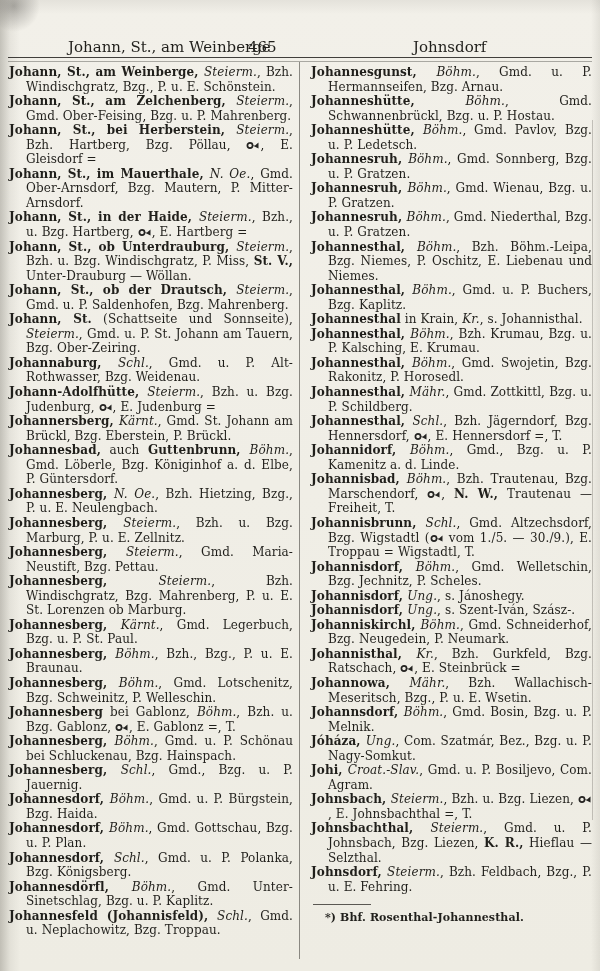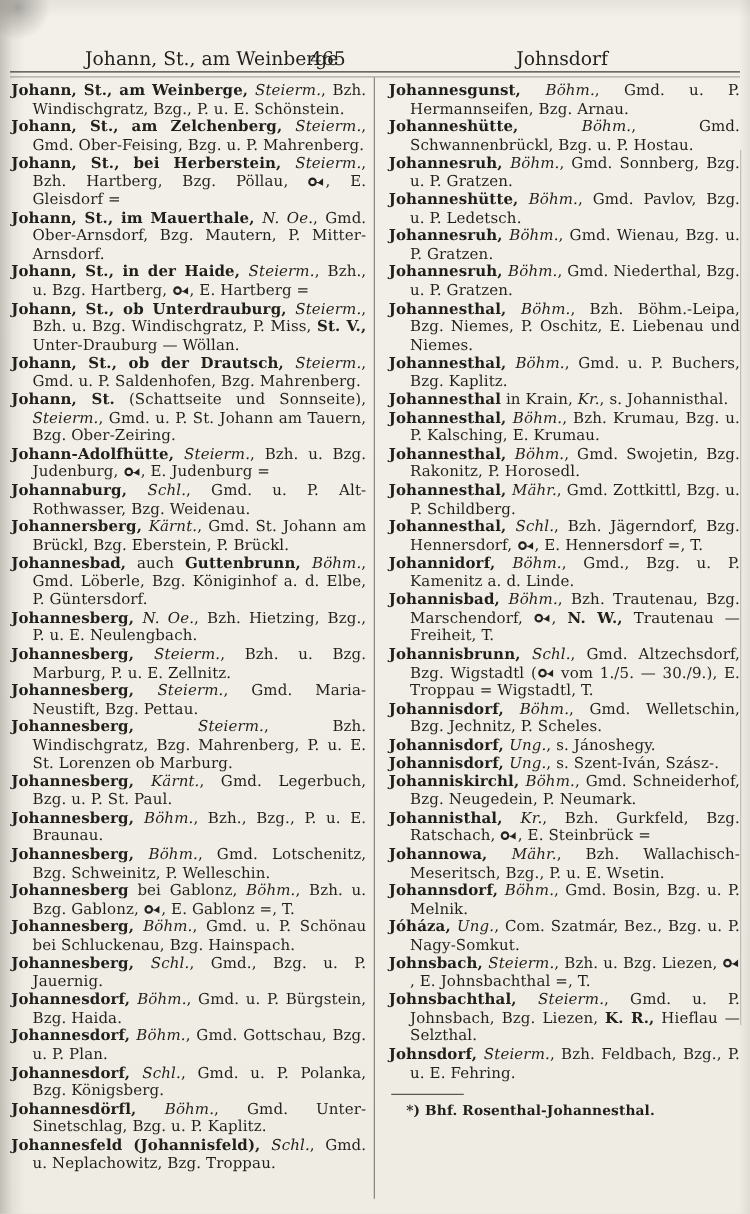--- a/index.html
+++ b/index.html
@@ -67,25 +67,25 @@
             <path d="M13 9 L18 9 L25 3 L25 15 Z" fill="#232220"></path>
           </svg></span><span>, E. Gleisdorf =</span></p>
       <p class="entry"><b>Johann, St., im Mauerthale, </b><i>N. Oe.</i><span>, Gmd. Ober-Arnsdorf, Bzg. Mautern, P. Mitter-Arnsdorf.</span></p>
       <p class="entry"><b>Johann, St., in der Haide, </b><i>Steierm.</i><span>, Bzh., u. Bzg. Hartberg, </span><span class="posthorn"><svg width="13" height="9" viewBox="0 0 26 18" aria-hidden="true">
             <circle cx="8" cy="9" r="5.2" fill="none" stroke="#232220" stroke-width="3.4"></circle>
             <path d="M13 9 L18 9 L25 3 L25 15 Z" fill="#232220"></path>
           </svg></span><span>, E. Hartberg =</span></p>
       <p class="entry"><b>Johann, St., ob Unterdrauburg, </b><i>Steierm.</i><span>, Bzh. u. Bzg. Windischgratz, P. Miss, </span><b>St. V.,</b><span> Unter-Drauburg — Wöllan.</span></p>
       <p class="entry"><b>Johann, St., ob der Drautsch, </b><i>Steierm.</i><span>, Gmd. u. P. Saldenhofen, Bzg. Mahrenberg.</span></p>
       <p class="entry"><b>Johann, St.</b><span> (Schattseite und Sonnseite), </span><i>Steierm.</i><span>, Gmd. u. P. St. Johann am Tauern, Bzg. Ober-Zeiring.</span></p>
+      <p class="entry"><b>Johannaburg, </b><i>Schl.</i><span>, Gmd. u. P. Alt-Rothwasser, Bzg. Weidenau.</span></p>
       <p class="entry"><b>Johann-Adolfhütte, </b><i>Steierm.</i><span>, Bzh. u. Bzg. Judenburg, </span><span class="posthorn"><svg width="13" height="9" viewBox="0 0 26 18" aria-hidden="true">
             <circle cx="8" cy="9" r="5.2" fill="none" stroke="#232220" stroke-width="3.4"></circle>
             <path d="M13 9 L18 9 L25 3 L25 15 Z" fill="#232220"></path>
           </svg></span><span>, E. Judenburg =</span></p>
-      <p class="entry"><b>Johannaburg, </b><i>Schl.</i><span>, Gmd. u. P. Alt-Rothwasser, Bzg. Weidenau.</span></p>
       <p class="entry"><b>Johannersberg, </b><i>Kärnt.</i><span>, Gmd. St. Johann am Brückl, Bzg. Eberstein, P. Brückl.</span></p>
       <p class="entry"><b>Johannesbad,</b><span> auch </span><b>Guttenbrunn, </b><i>Böhm.</i><span>, Gmd. Löberle, Bzg. Königinhof a. d. Elbe, P. Güntersdorf.</span></p>
       <p class="entry"><b>Johannesberg, </b><i>N. Oe.</i><span>, Bzh. Hietzing, Bzg., P. u. E. Neulengbach.</span></p>
       <p class="entry"><b>Johannesberg, </b><i>Steierm.</i><span>, Bzh. u. Bzg. Marburg, P. u. E. Zellnitz.</span></p>
       <p class="entry"><b>Johannesberg, </b><i>Steierm.</i><span>, Gmd. Maria-Neustift, Bzg. Pettau.</span></p>
       <p class="entry"><b>Johannesberg, </b><i>Steierm.</i><span>, Bzh. Windischgratz, Bzg. Mahrenberg, P. u. E. St. Lorenzen ob Marburg.</span></p>
       <p class="entry"><b>Johannesberg, </b><i>Kärnt.</i><span>, Gmd. Legerbuch, Bzg. u. P. St. Paul.</span></p>
       <p class="entry"><b>Johannesberg, </b><i>Böhm.</i><span>, Bzh., Bzg., P. u. E. Braunau.</span></p>
       <p class="entry"><b>Johannesberg, </b><i>Böhm.</i><span>, Gmd. Lotschenitz, Bzg. Schweinitz, P. Welleschin.</span></p>
       <p class="entry"><b>Johannesberg</b><span> bei Gablonz, </span><i>Böhm.</i><span>, Bzh. u. Bzg. Gablonz, </span><span class="posthorn"><svg width="13" height="9" viewBox="0 0 26 18" aria-hidden="true">
@@ -98,22 +98,22 @@
       <p class="entry"><b>Johannesdorf, </b><i>Böhm.</i><span>, Gmd. Gottschau, Bzg. u. P. Plan.</span></p>
       <p class="entry"><b>Johannesdorf, </b><i>Schl.</i><span>, Gmd. u. P. Polanka, Bzg. Königsberg.</span></p>
       <p class="entry"><b>Johannesdörfl, </b><i>Böhm.</i><span>, Gmd. Unter-Sinetschlag, Bzg. u. P. Kaplitz.</span></p>
       <p class="entry"><b>Johannesfeld (Johannisfeld), </b><i>Schl.</i><span>, Gmd. u. Neplachowitz, Bzg. Troppau.</span></p>
     </div>
 
   <div class="col col-right">
 
   <p class="entry"><b>Johannesgunst, </b><i>Böhm.</i><span>, Gmd. u. P. Hermannseifen, Bzg. Arnau.</span></p>
       <p class="entry"><b>Johanneshütte, </b><i>Böhm.</i><span>, Gmd. Schwannenbrückl, Bzg. u. P. Hostau.</span></p>
+      <p class="entry"><b>Johanneshütte, </b><i>Böhm.</i><span>, Gmd. Pavlov, Bzg. u. P. Ledetsch.</span></p>
       <p class="entry"><b>Johannesruh, </b><i>Böhm.</i><span>, Gmd. Sonnberg, Bzg. u. P. Gratzen.</span></p>
-      <p class="entry"><b>Johanneshütte, </b><i>Böhm.</i><span>, Gmd. Pavlov, Bzg. u. P. Ledetsch.</span></p>
       <p class="entry"><b>Johannesruh, </b><i>Böhm.</i><span>, Gmd. Wienau, Bzg. u. P. Gratzen.</span></p>
       <p class="entry"><b>Johannesruh, </b><i>Böhm.</i><span>, Gmd. Niederthal, Bzg. u. P. Gratzen.</span></p>
       <p class="entry"><b>Johannesthal, </b><i>Böhm.</i><span>, Bzh. Böhm.-Leipa, Bzg. Niemes, P. Oschitz, E. Liebenau und Niemes.</span></p>
       <p class="entry"><b>Johannesthal, </b><i>Böhm.</i><span>, Gmd. u. P. Buchers, Bzg. Kaplitz.</span></p>
       <p class="entry"><b>Johannesthal</b><span> in Krain, </span><i>Kr.</i><span>, s. Johannisthal.</span></p>
       <p class="entry"><b>Johannesthal, </b><i>Böhm.</i><span>, Bzh. Krumau, Bzg. u. P. Kalsching, E. Krumau.</span></p>
       <p class="entry"><b>Johannesthal, </b><i>Böhm.</i><span>, Gmd. Swojetin, Bzg. Rakonitz, P. Horosedl.</span></p>
       <p class="entry"><b>Johannesthal, </b><i>Mähr.</i><span>, Gmd. Zottkittl, Bzg. u. P. Schildberg.</span></p>
       <p class="entry"><b>Johannesthal, </b><i>Schl.</i><span>, Bzh. Jägerndorf, Bzg. Hennersdorf, </span><span class="posthorn"><svg width="13" height="9" viewBox="0 0 26 18" aria-hidden="true">
             <circle cx="8" cy="9" r="5.2" fill="none" stroke="#232220" stroke-width="3.4"></circle>
@@ -132,20 +132,21 @@
       <p class="entry"><b>Johannisdorf, </b><i>Ung.</i><span>, s. Jánoshegy.</span></p>
       <p class="entry"><b>Johannisdorf, </b><i>Ung.</i><span>, s. Szent-Iván, Szász-.</span></p>
       <p class="entry"><b>Johanniskirchl, </b><i>Böhm.</i><span>, Gmd. Schneiderhof, Bzg. Neugedein, P. Neumark.</span></p>
       <p class="entry"><b>Johannisthal, </b><i>Kr.</i><span>, Bzh. Gurkfeld, Bzg. Ratschach, </span><span class="posthorn"><svg width="13" height="9" viewBox="0 0 26 18" aria-hidden="true">
             <circle cx="8" cy="9" r="5.2" fill="none" stroke="#232220" stroke-width="3.4"></circle>
             <path d="M13 9 L18 9 L25 3 L25 15 Z" fill="#232220"></path>
           </svg></span><span>, E. Steinbrück =</span></p>
       <p class="entry"><b>Johannowa, </b><i>Mähr.</i><span>, Bzh. Wallachisch-Meseritsch, Bzg., P. u. E. Wsetin.</span></p>
       <p class="entry"><b>Johannsdorf, </b><i>Böhm.</i><span>, Gmd. Bosin, Bzg. u. P. Melnik.</span></p>
       <p class="entry"><b>Jóháza, </b><i>Ung.</i><span>, Com. Szatmár, Bez., Bzg. u. P. Nagy-Somkut.</span></p>
+      <p class="entry"><b>Johi, </b><i>Croat.-Slav.</i><span>, Gmd. u. P. Bosiljevo, Com. Agram.</span></p>
       <p class="entry"><b>Johnsbach, </b><i>Steierm.</i><span>, Bzh. u. Bzg. Liezen, </span><span class="posthorn"><svg width="13" height="9" viewBox="0 0 26 18" aria-hidden="true">
             <circle cx="8" cy="9" r="5.2" fill="none" stroke="#232220" stroke-width="3.4"></circle>
             <path d="M13 9 L18 9 L25 3 L25 15 Z" fill="#232220"></path>
           </svg></span><span>, E. Johnsbachthal =, T.</span></p>
       <p class="entry"><b>Johnsbachthal, </b><i>Steierm.</i><span>, Gmd. u. P. Johnsbach, Bzg. Liezen, </span><b>K. R.,</b><span> Hieflau — Selzthal.</span></p>
       <p class="entry"><b>Johnsdorf, </b><i>Steierm.</i><span>, Bzh. Feldbach, Bzg., P. u. E. Fehring.</span></p>
       <div class="footnote-block" id="footnote-block">
       <div class="footnote-rule"></div>
       <p class="footnote">*) Bhf. Rosenthal-Johannesthal.</p>
     </div>

